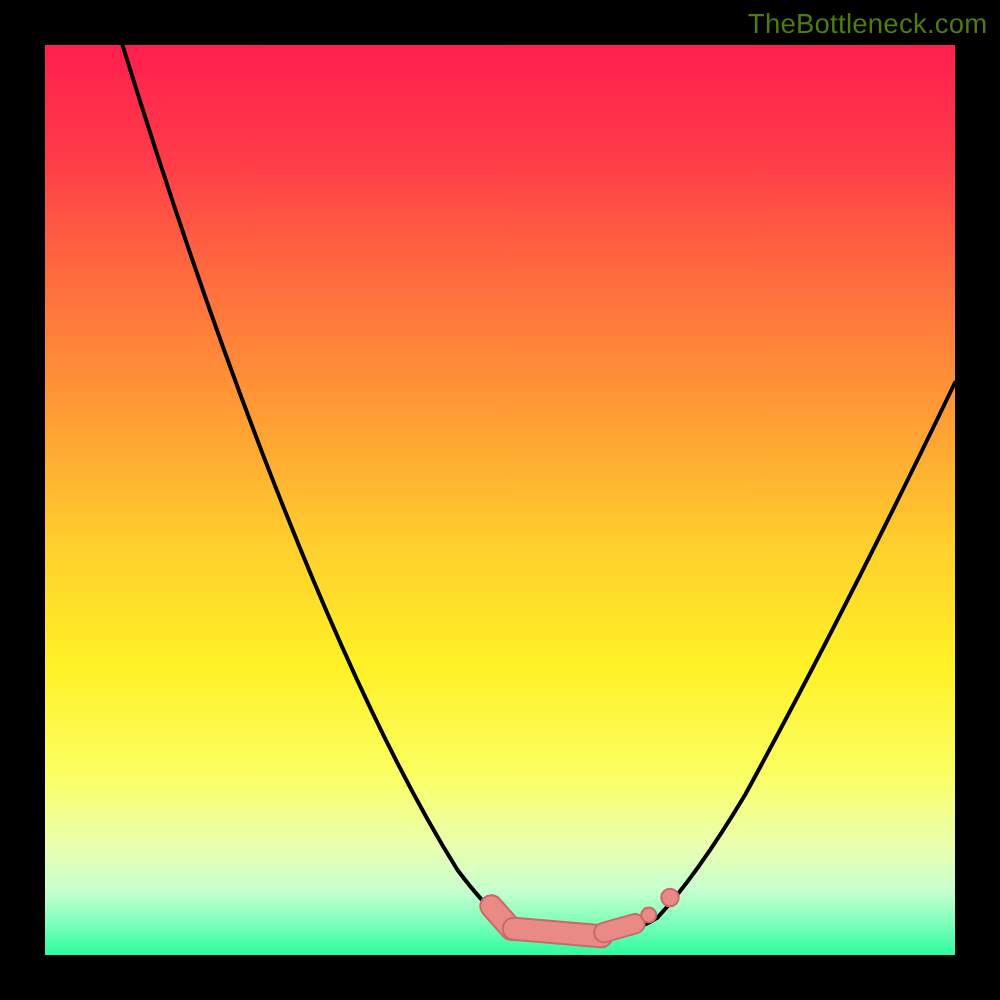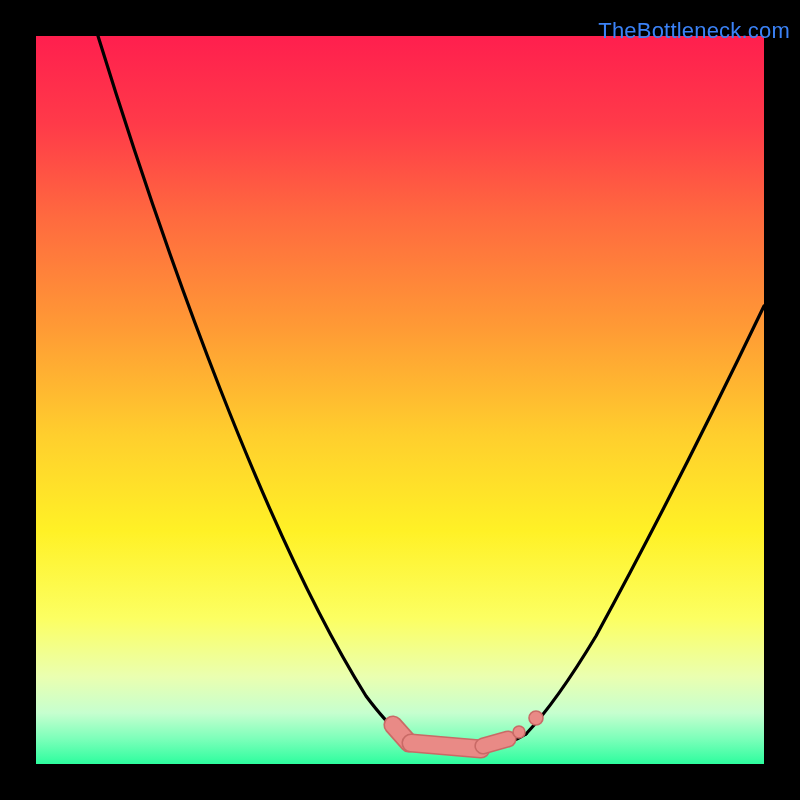--- a/index.html
+++ b/index.html
@@ -36,23 +36,23 @@
   }
   .curve-svg {
     position: absolute;
     left: 0;
     top: 0;
     width: 728px;
     height: 728px;
   }
   .watermark {
     position: absolute;
-    top: 18px;
+    top: 6px;
     right: 10px;
-    color: #3b82f6;
+    color: #4d7c0f;
     font-size: 22px;
     letter-spacing: 0.2px;
   }
 </style>
 </head>
 <body>
 
 <div class="frame">
   <div class="plot">
 

